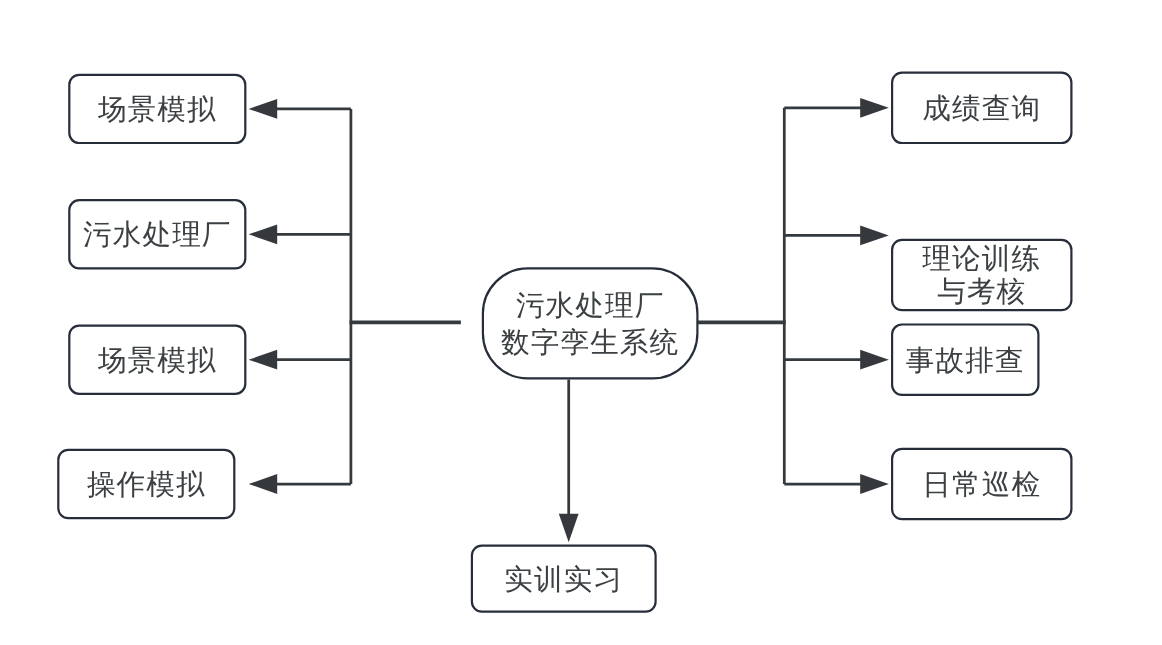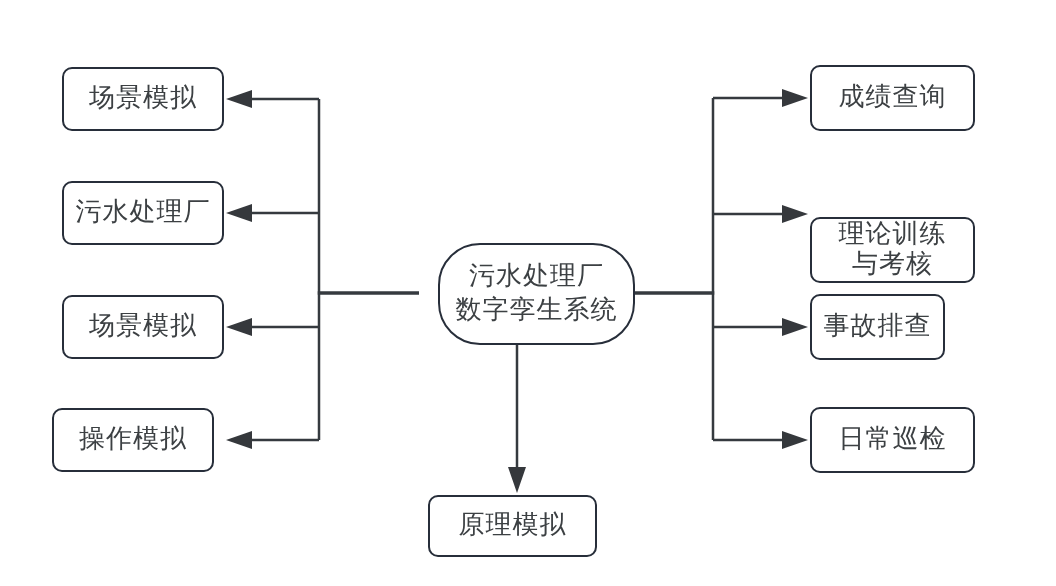--- a/index.html
+++ b/index.html
@@ -24,21 +24,20 @@
   }
   .node {
     position: absolute;
     box-sizing: border-box;
     background: #ffffff;
     border: 2.5px solid #272e3a;
     border-radius: 10px;
     display: flex;
     align-items: center;
     justify-content: center;
-    font-family: Liberation Mono, monospace;
   }
   .node .label {
     color: #3c4043;
     font-size: 26px;
     line-height: 31px;
     text-align: center;
     white-space: pre-line;
     letter-spacing: 1px;
   }
   .node.center {
@@ -119,16 +118,16 @@
 与考核</span>
   </div>
   <div class="node" style="left:810px; top:294px; width:135px; height:66px;">
     <span class="label">事故排查</span>
   </div>
   <div class="node" style="left:810px; top:407px; width:165px; height:66px;">
     <span class="label">日常巡检</span>
   </div>
 
   <div class="node" style="left:428px; top:495px; width:169px; height:62px;">
-    <span class="label">原理模拟</span>
+    <span class="label">实训实习</span>
   </div>
 
 </div>
 
 </body></html>

